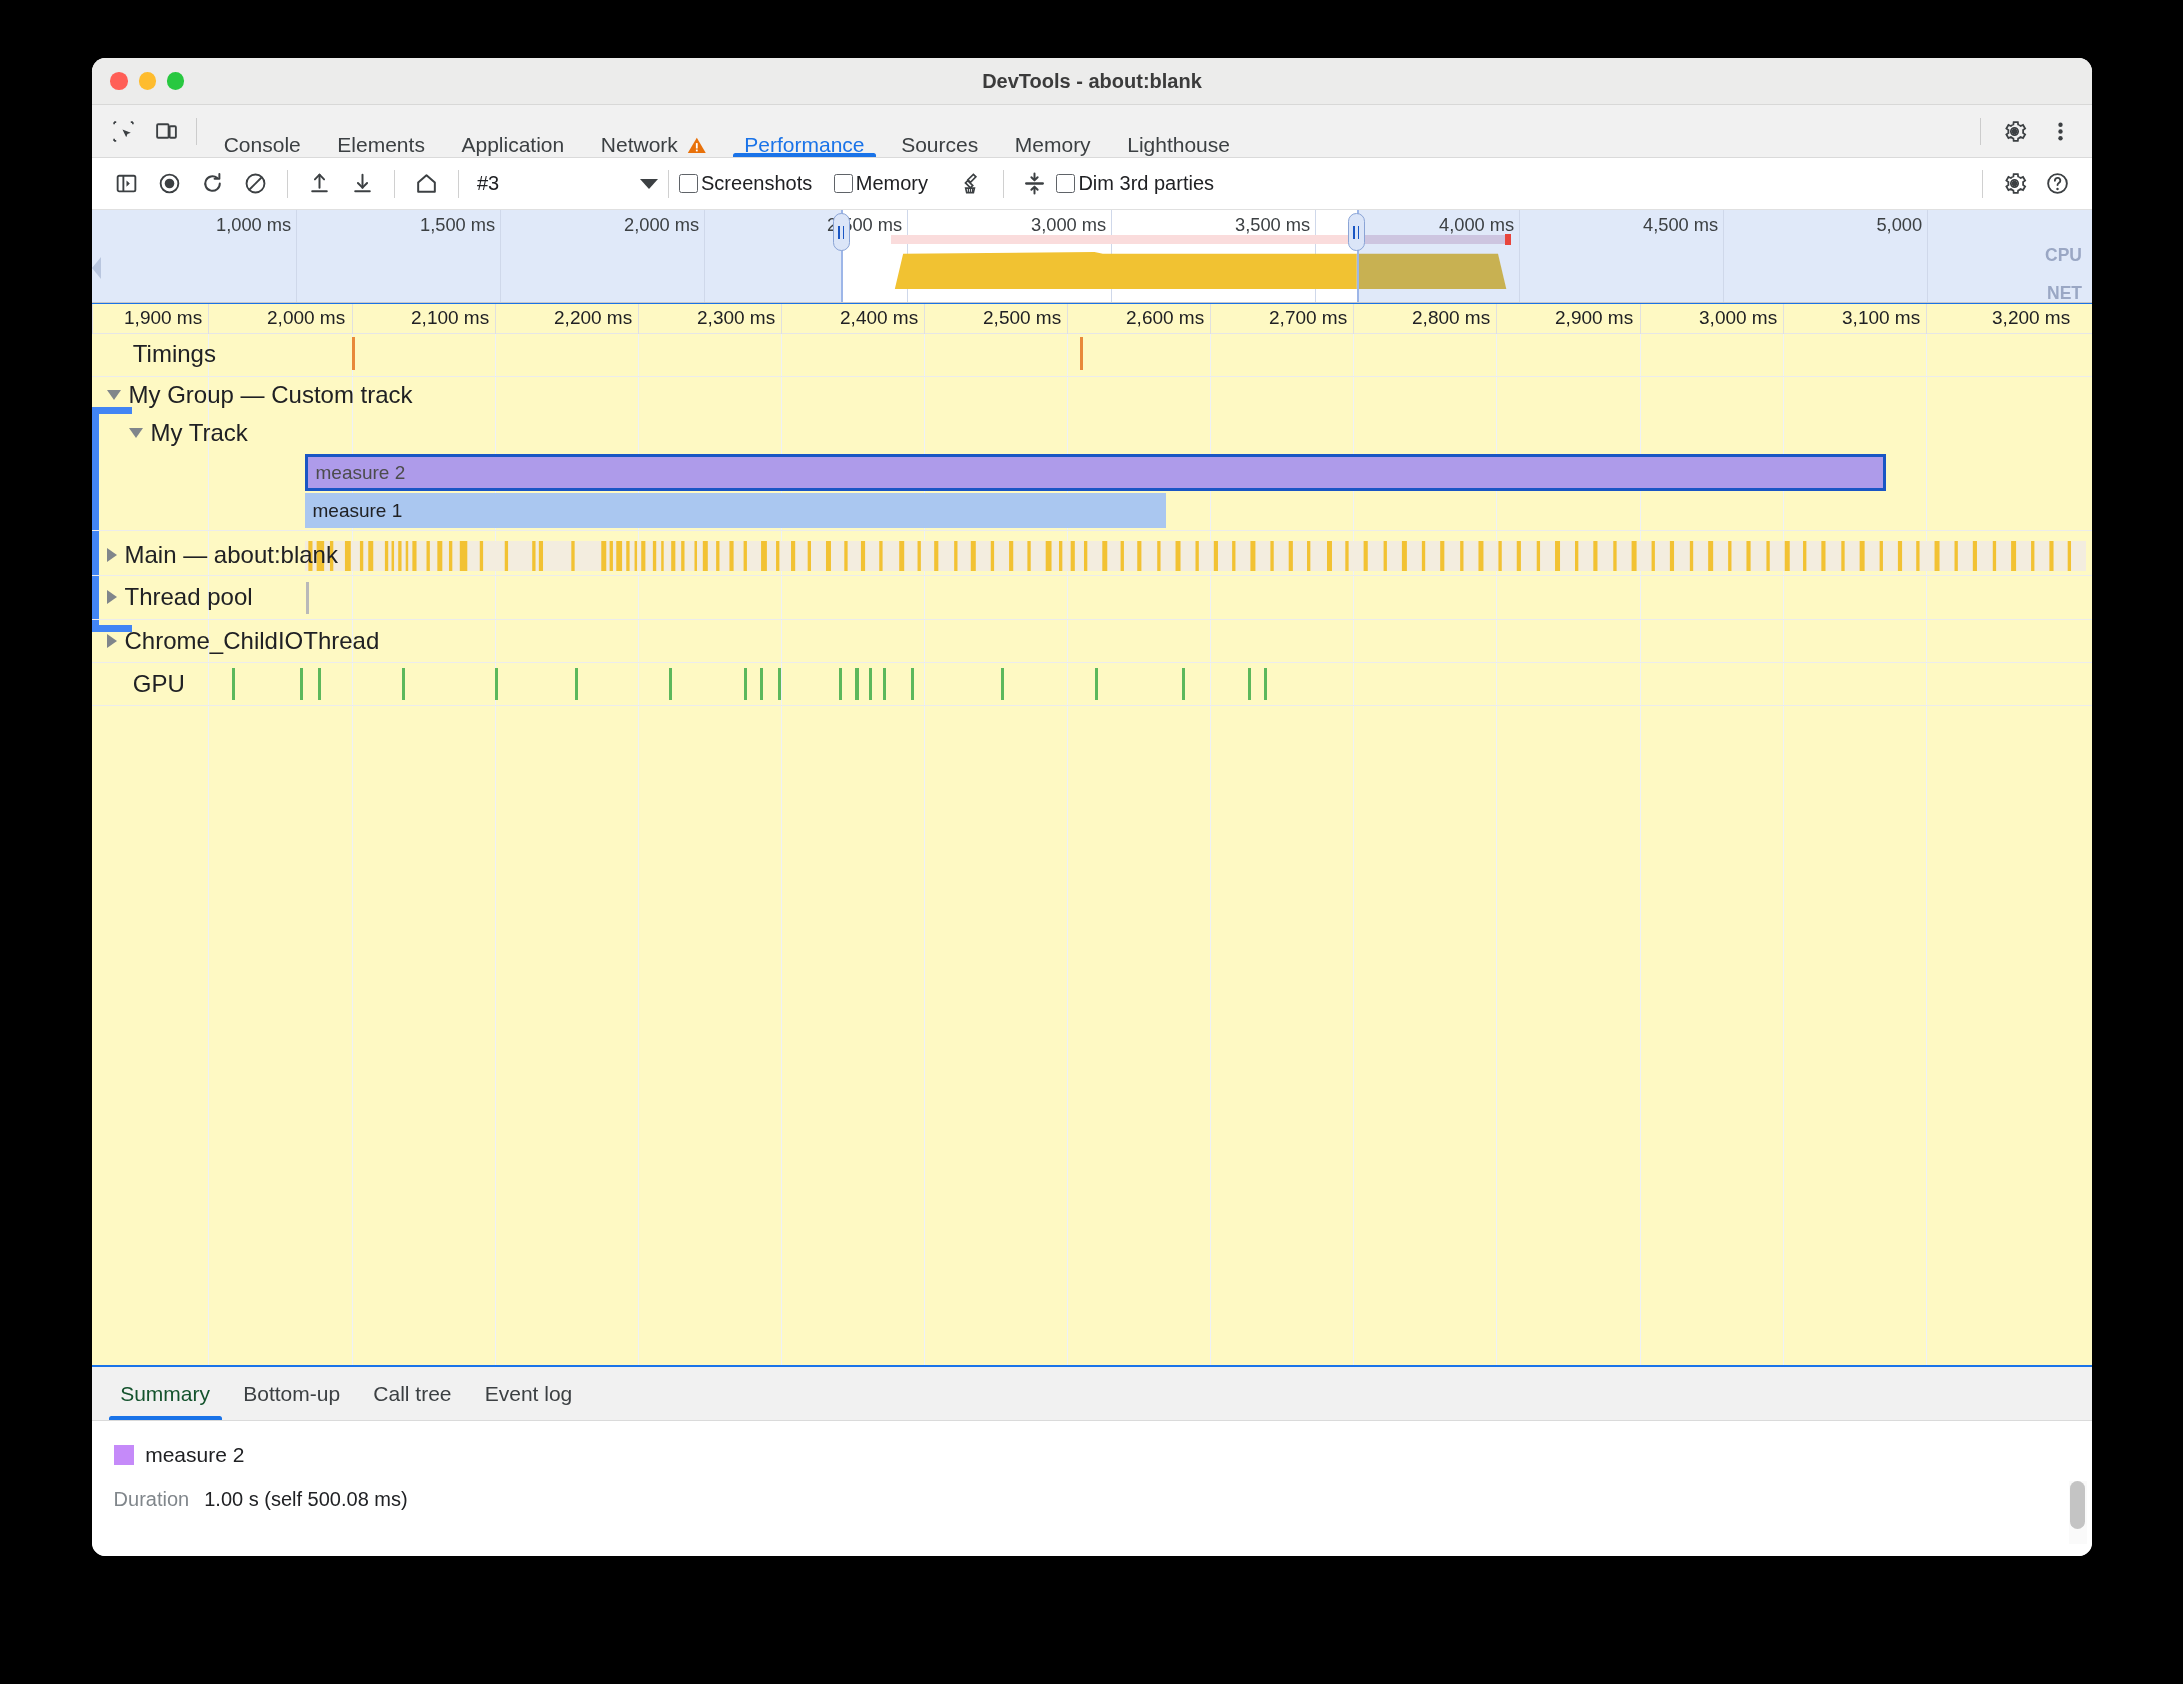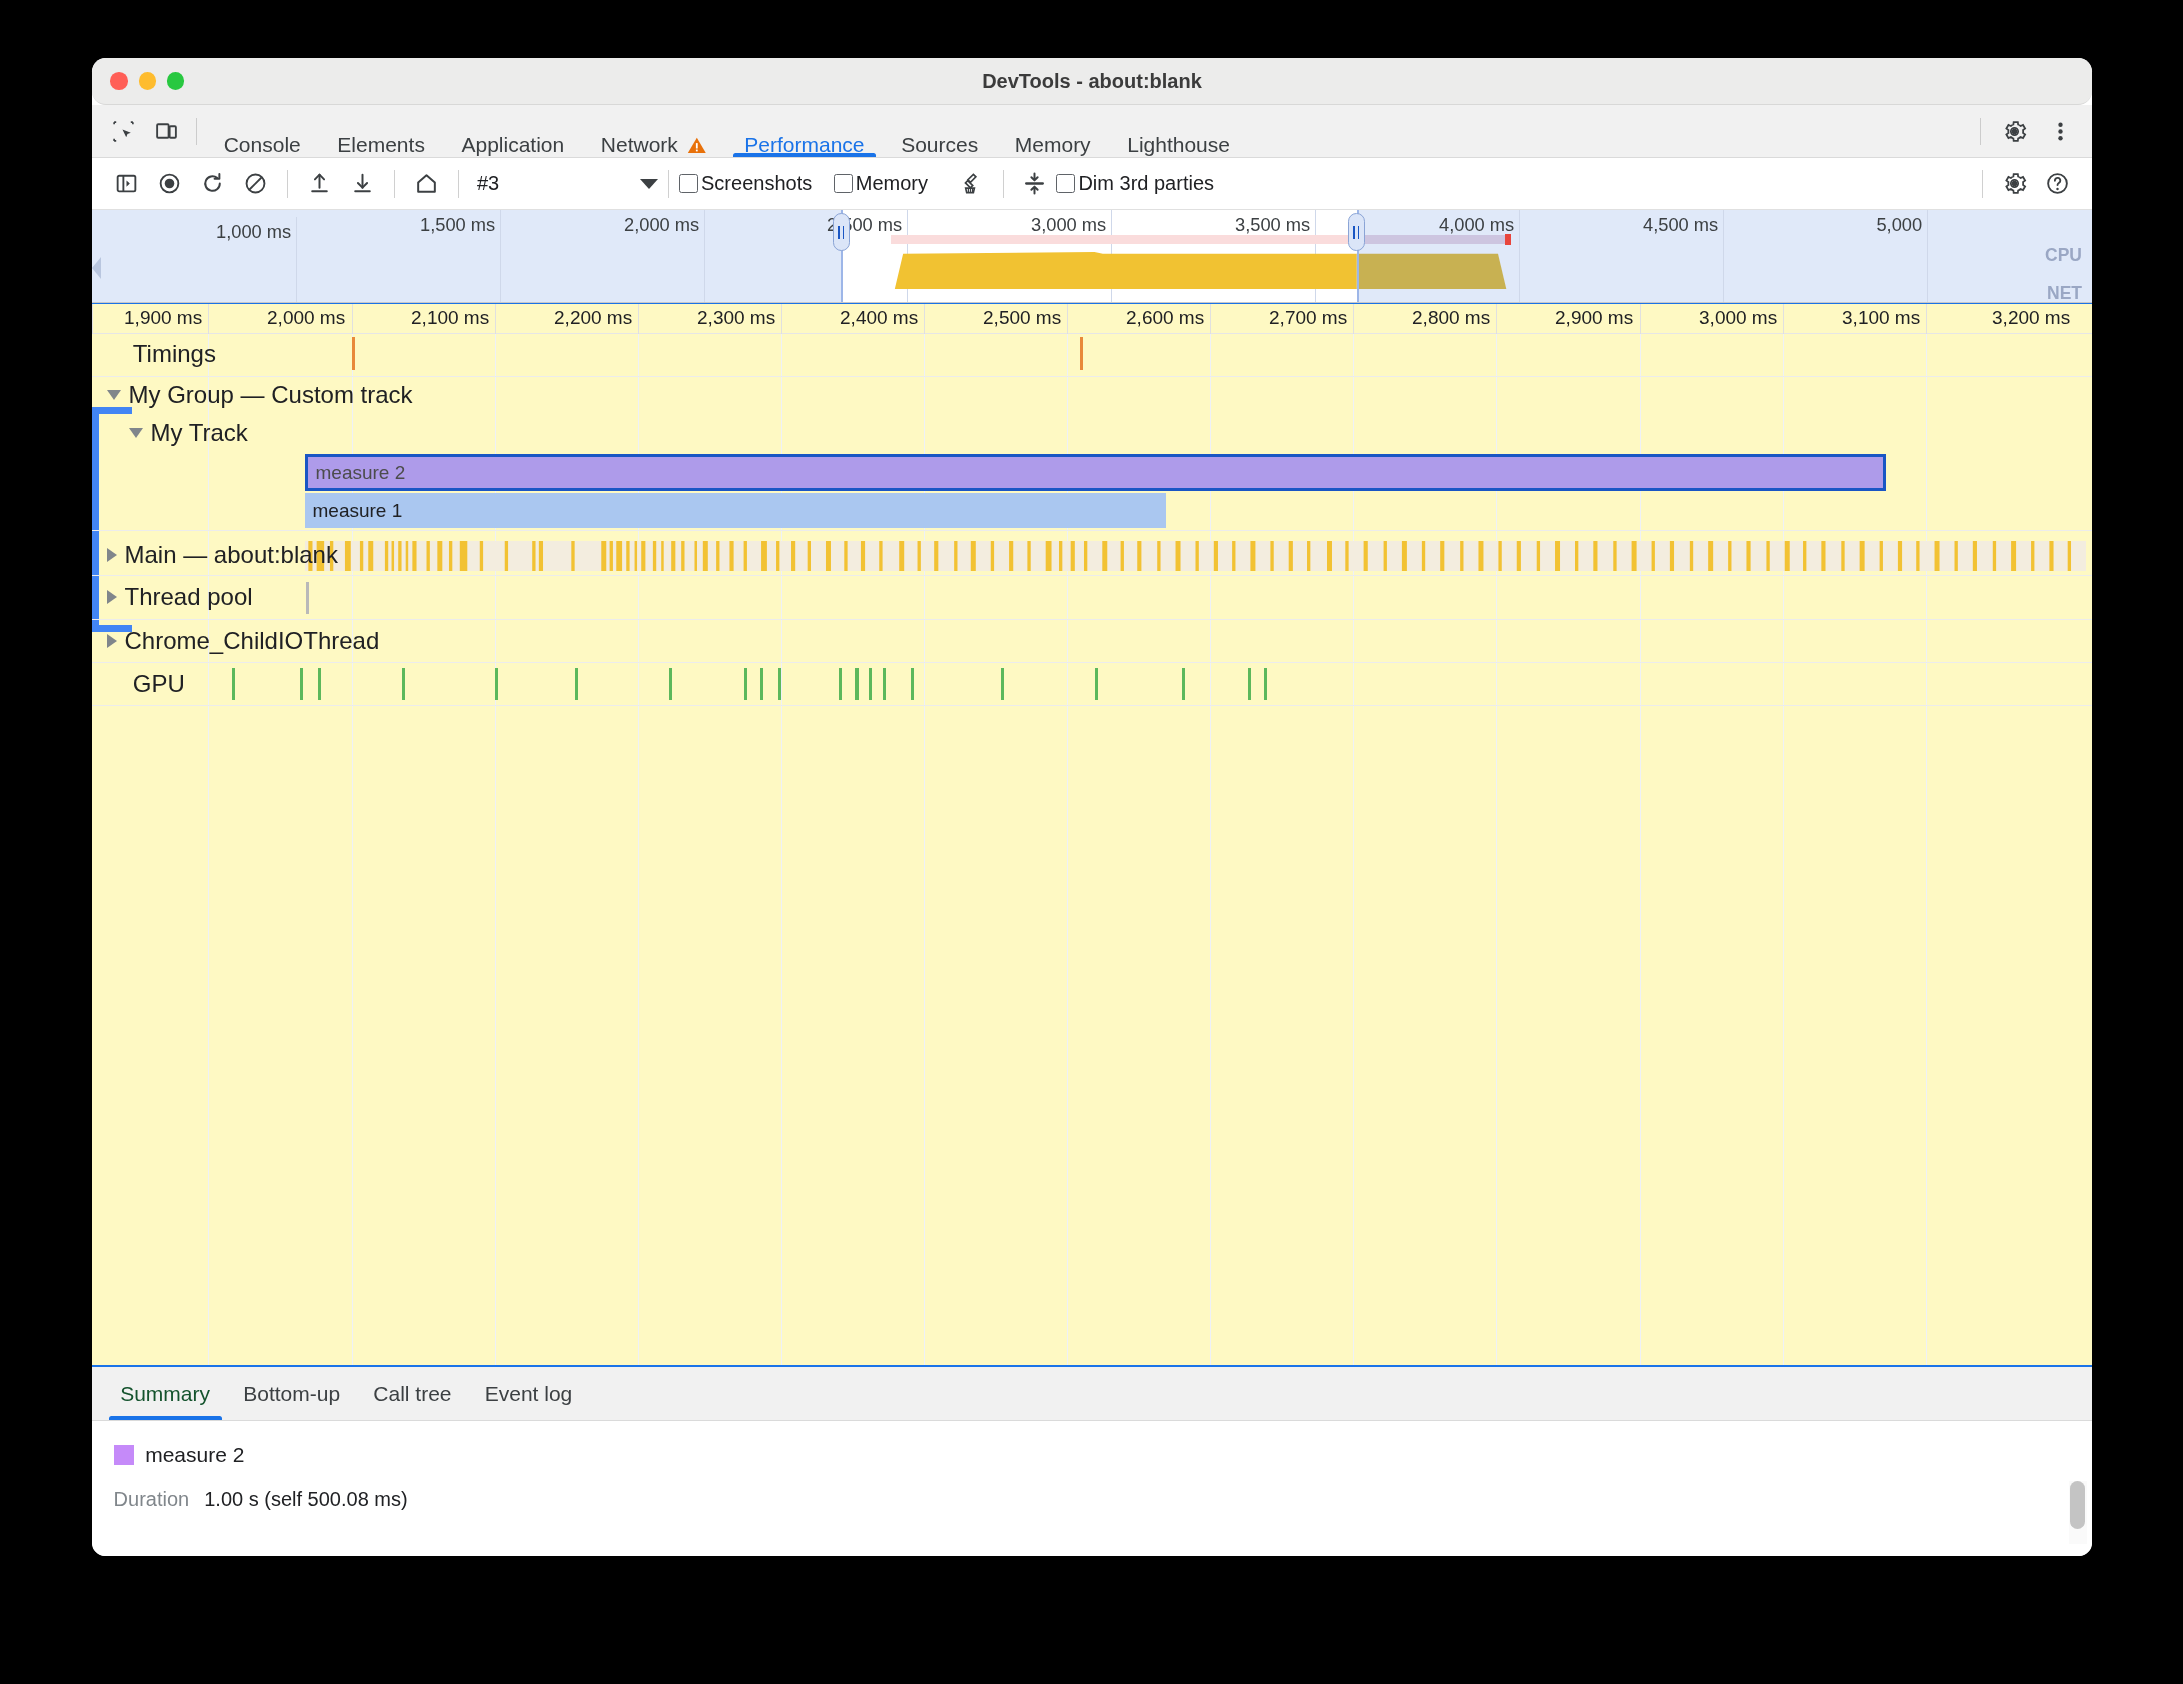--- a/index.html
+++ b/index.html
@@ -20,21 +20,20 @@
     display: flex; flex-direction: column;
   }
 
   
   .titlebar {
     height: 47px; flex: 0 0 47px;
     background: #ececeb;
     border-bottom: 0.8px solid #d8d8d7;
     display: flex; align-items: center;
     position: relative;
-    border-radius: 14px;
   }
   .traffic { display: flex; gap: 10.8px; margin-left: 18.3px; }
   .dot { width: 17.5px; height: 17.5px; border-radius: 50%; }
   .dot.red { background: #ff5f57; }
   .dot.yellow { background: #febc2e; }
   .dot.green { background: #28c840; }
   .win-title {
     position: absolute; left: 0; right: 0; text-align: center;
     font-size: 20px; font-weight: bold; color: #3b3b3b;
   }
@@ -460,21 +459,21 @@
         </svg>
       </div>
     </div>
   </div>
 
   <div class="overview">
     <div class="ov-dim" style="left:0;width:749px;"></div>
     <div class="ov-dim" style="left:1265px;right:0;"></div>
 
     <div class="ov-ruler">
-      <div class="ov-tick" style="left:204px;margin-top:7px;">
+      <div class="ov-tick" style="left:204px;">
           <span>1,000 ms</span>
         </div>
       <div class="ov-tick" style="left:408px;">
           <span>1,500 ms</span>
         </div>
       <div class="ov-tick" style="left:612px;">
           <span>2,000 ms</span>
         </div>
       <div class="ov-tick" style="left:815px;">
           <span>2,500 ms</span>

